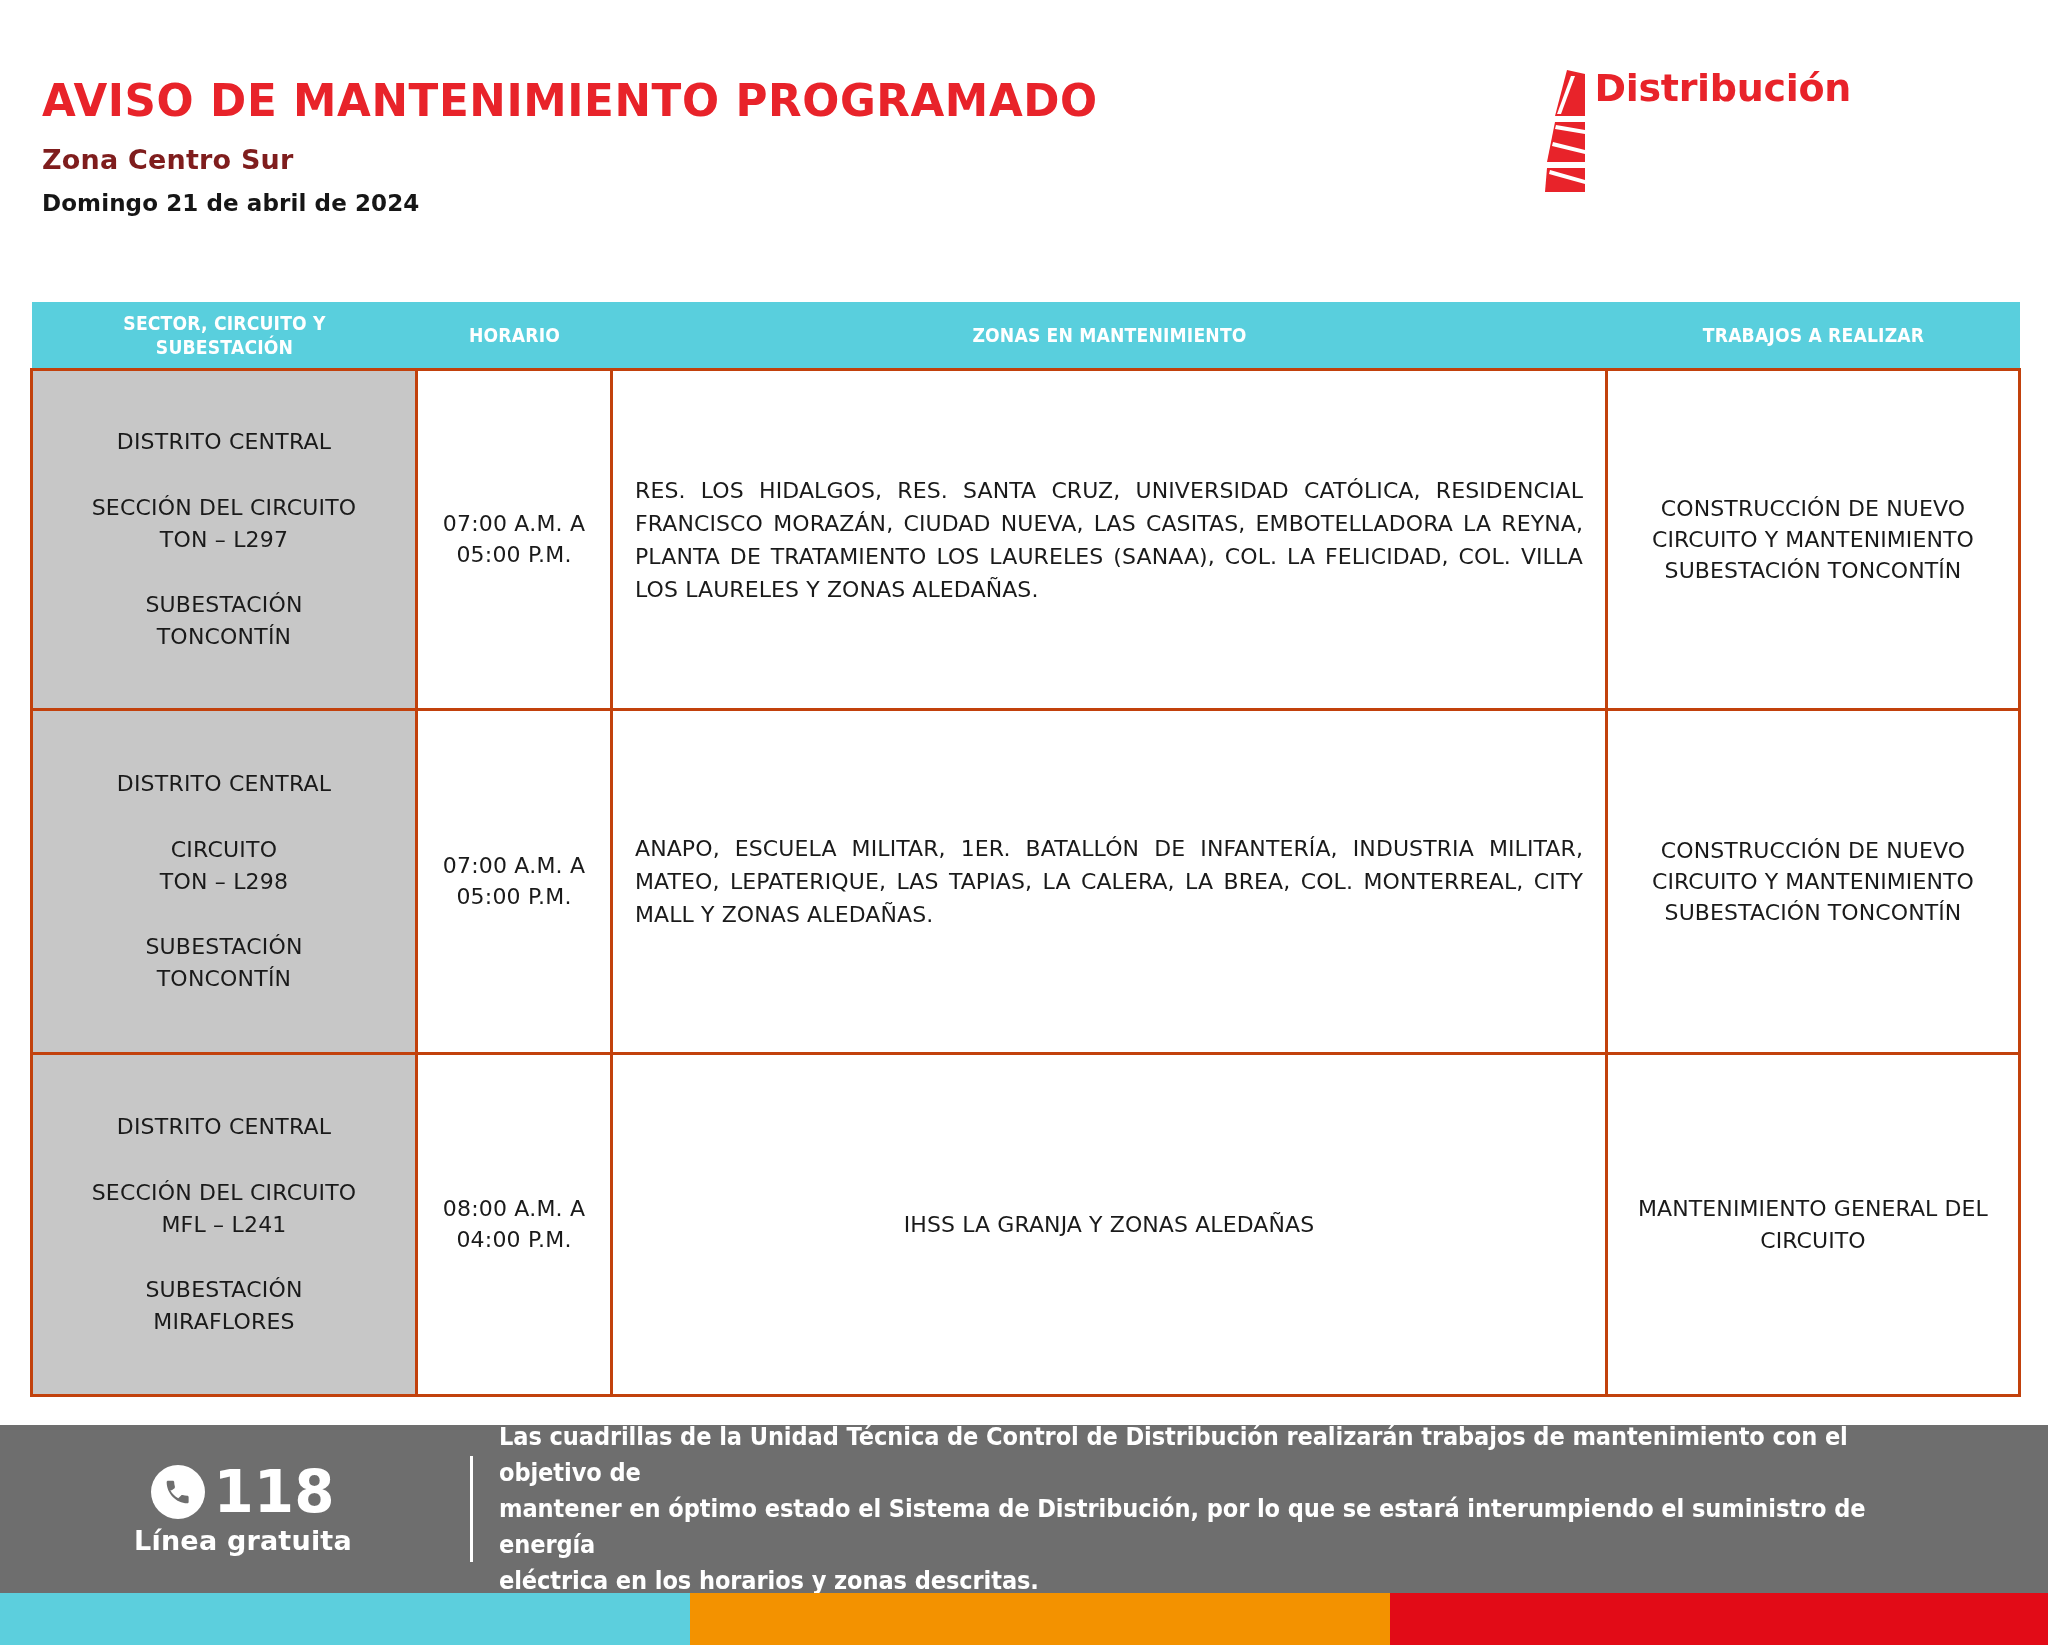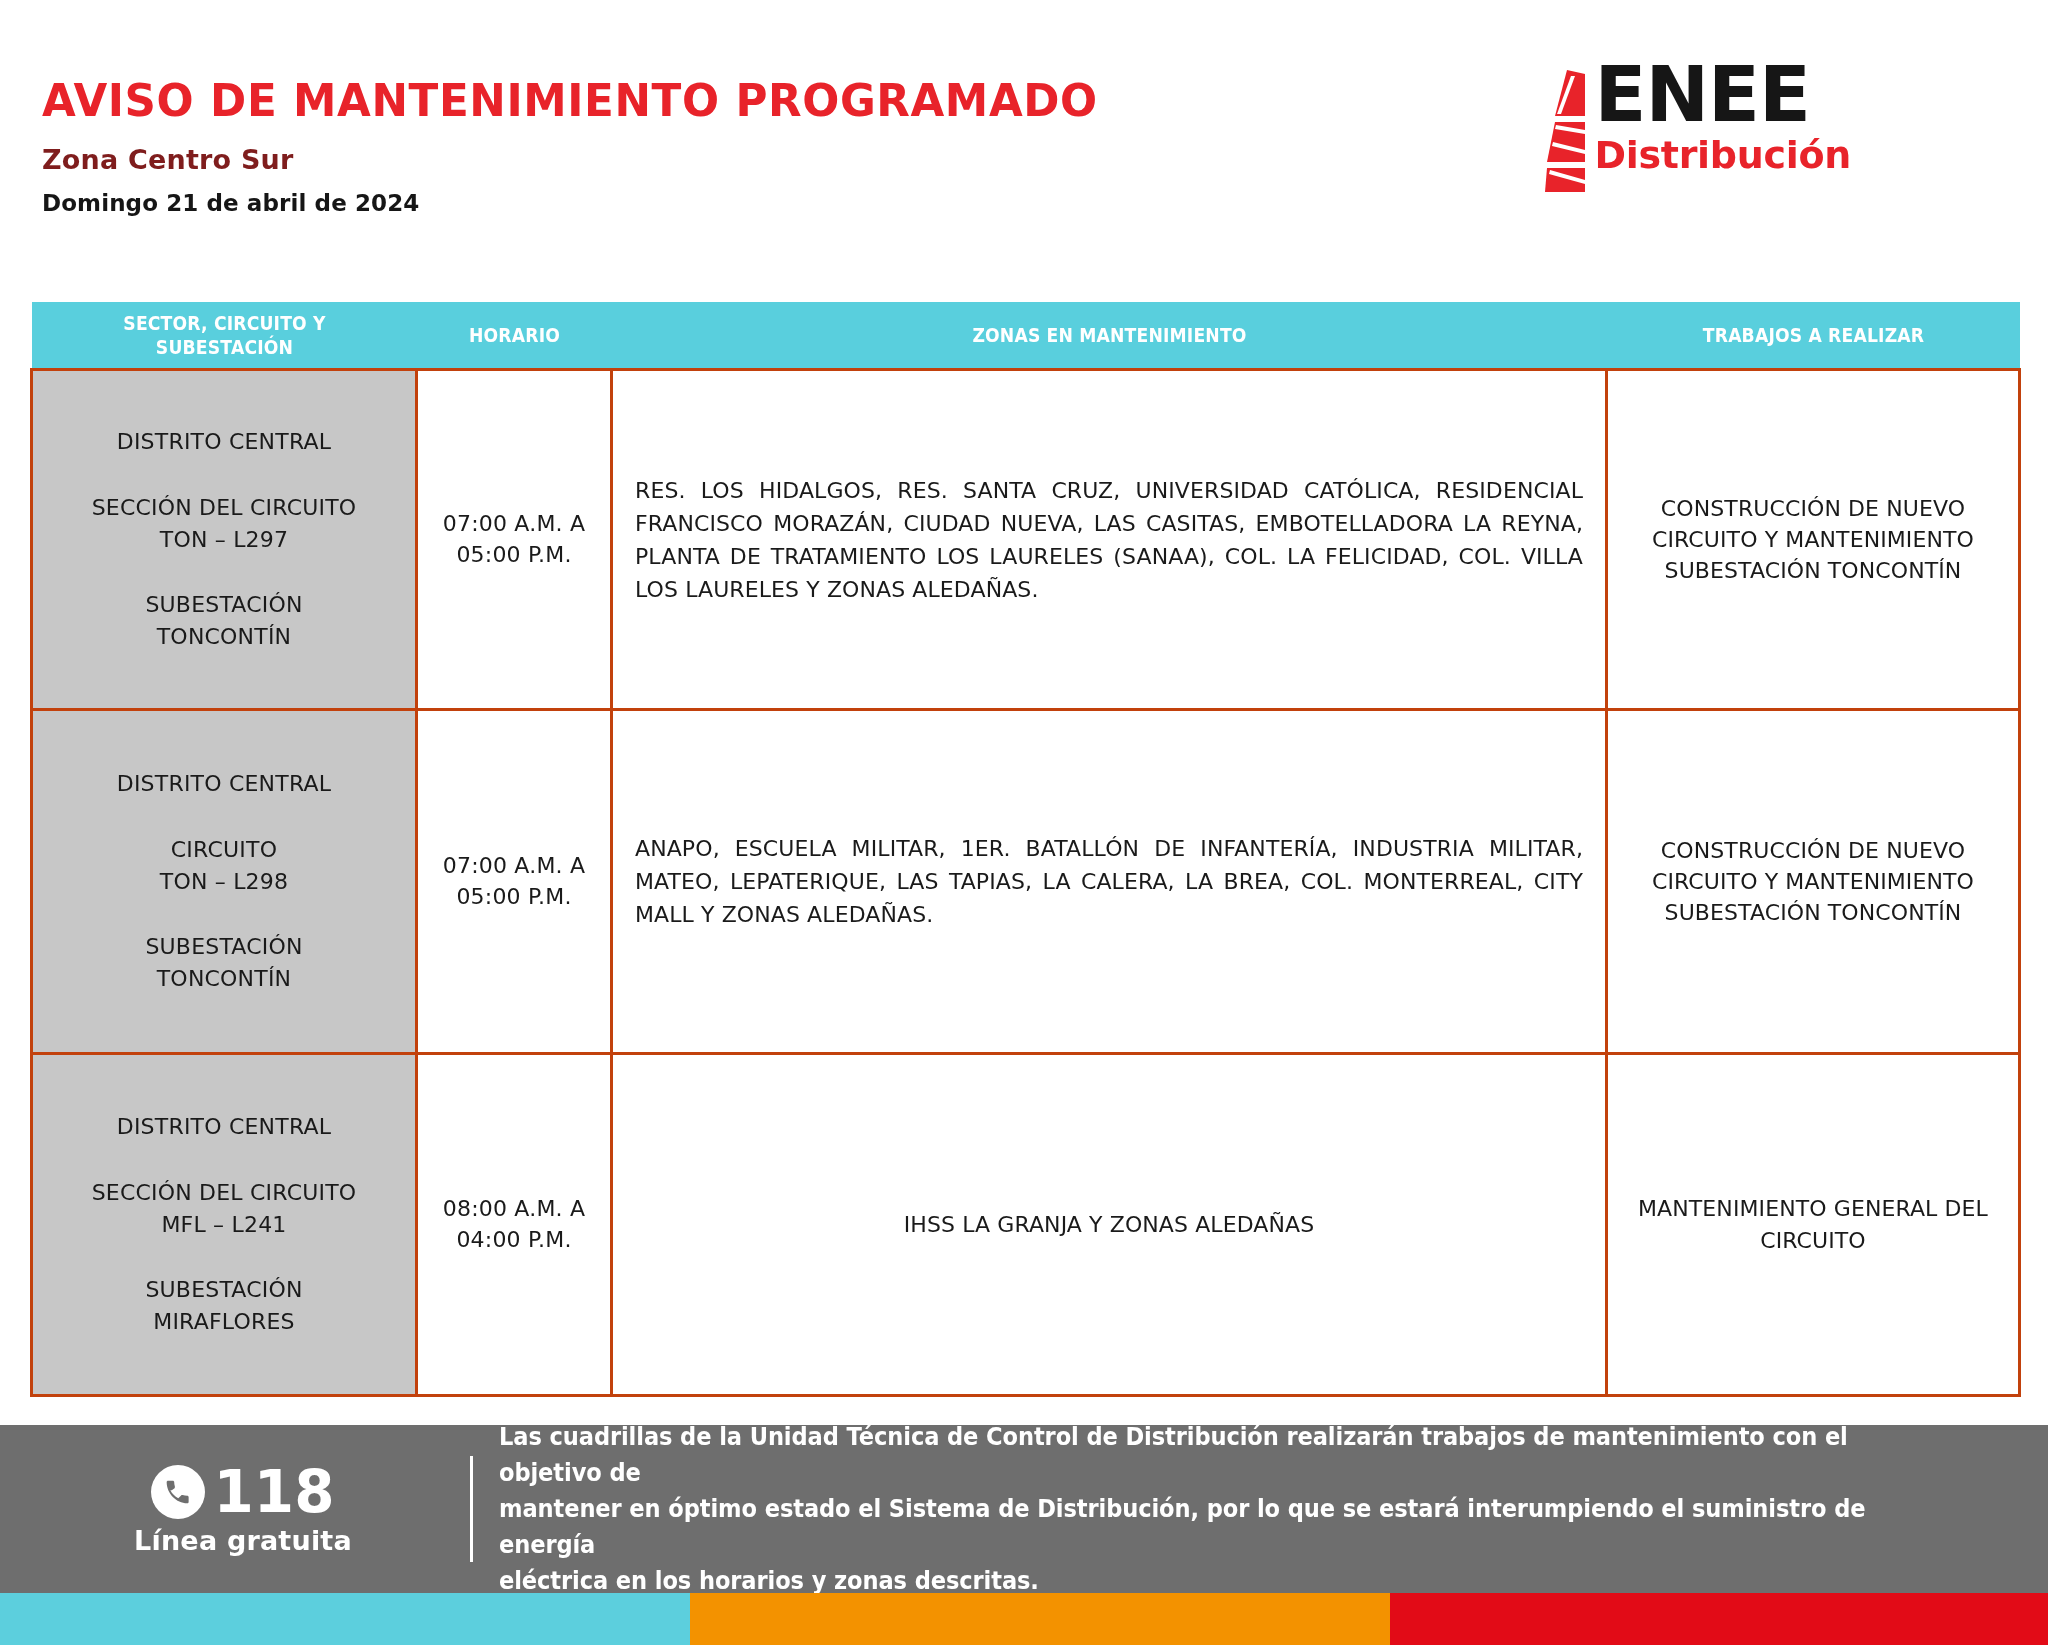--- a/index.html
+++ b/index.html
@@ -283,21 +283,20 @@
           <path d="M22 0 L40 4 L40 46 L10 46 Z" fill="#e8232a"></path>
           <path d="M10 52 L40 52 L40 92 L2 92 Z" fill="#e8232a"></path>
           <path d="M2 98 L40 98 L40 122 L0 122 Z" fill="#e8232a"></path>
           <path d="M26 6 L30 6 L16 44 L12 44 Z" fill="#ffffff"></path>
           <path d="M11 55 L40 60 L40 64 L10 59 Z" fill="#ffffff"></path>
           <path d="M8 72 L40 80 L40 84 L7 76 Z" fill="#ffffff"></path>
           <path d="M5 100 L40 110 L40 114 L4 104 Z" fill="#ffffff"></path>
         </svg>
       </div>
       <div id="logo-words">
-        <div id="logo-enee">ENEE</div>
         <div id="logo-dist">Distribución</div>
       </div>
     </div>
   </div>
 
   <div id="table-wrap">
     <table id="schedule">
       <colgroup>
         <col class="c1">
           <col class="c2">

